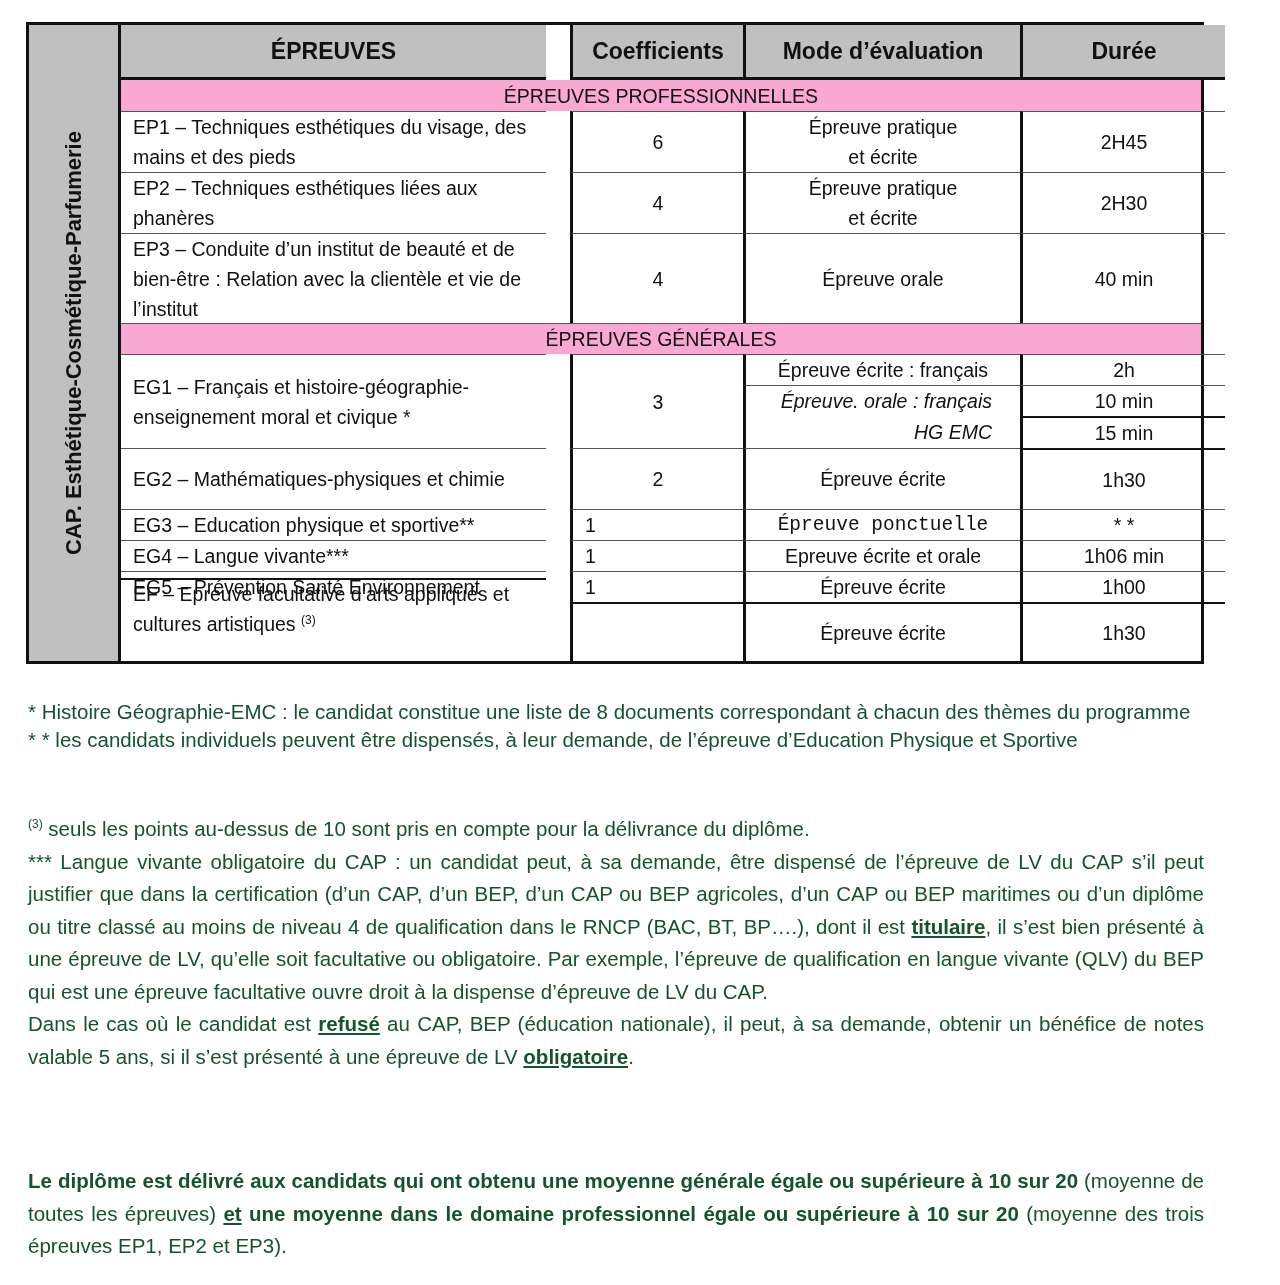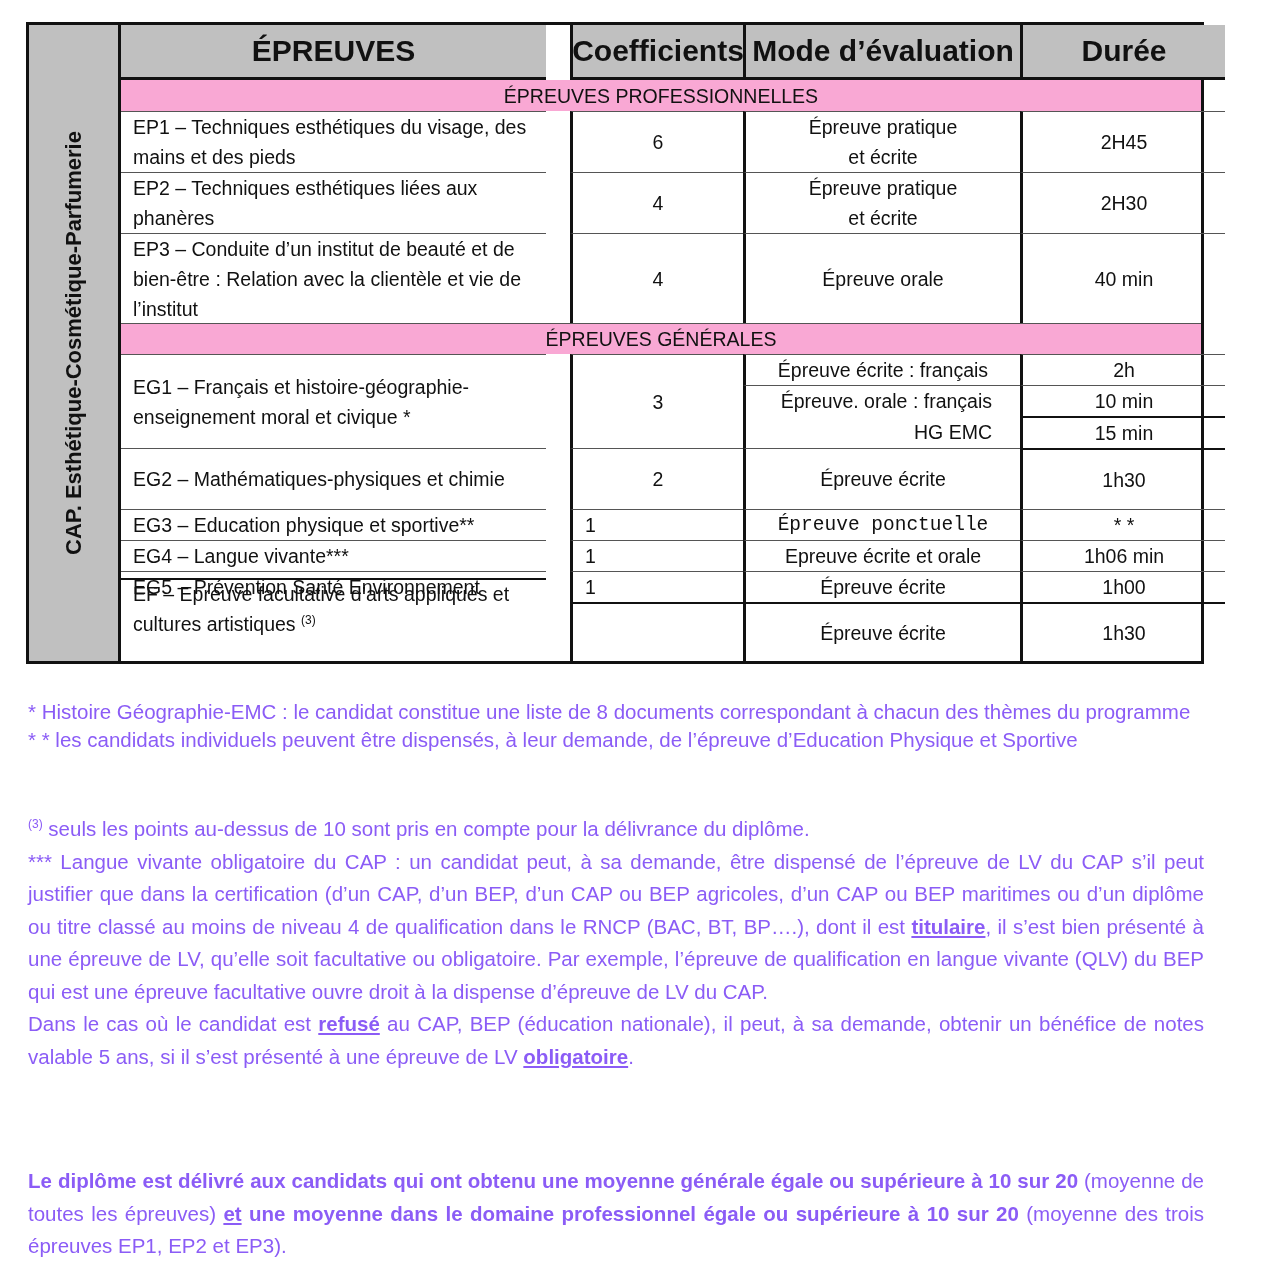--- a/index.html
+++ b/index.html
@@ -6,32 +6,32 @@
   body { width: 1280px; height: 1285px; position: relative; overflow: hidden;
          font-family: "Liberation Sans", "DejaVu Sans", sans-serif; color: #111111; }
 
   .tbl { position: absolute; left: 26px; top: 22px; width: 1178px; height: 642px;
          border: 3px solid #111; box-sizing: border-box; background: #fff; }
   .cell { position: absolute; box-sizing: border-box; display: flex; align-items: center;
           font-size: 19.5px; line-height: 30px; }
   .side { left: 0; top: 0; width: 92px; height: 636px; background: #c0c0c0;
           border-right: 3px solid #111; justify-content: center; }
   .side-text { transform: rotate(-90deg); white-space: nowrap; font-weight: bold; font-size: 22px; }
-  .hdr { background: #c0c0c0; font-weight: bold; font-size: 30px; justify-content: center;
+  .hdr { background: #c0c0c0; font-weight: bold; font-size: 23px; justify-content: center;
          border-bottom: 3px solid #111; }
   .sect { background: #f9a8d4; justify-content: center; font-size: 19.5px; }
   .c { justify-content: center; text-align: center; }
   .l { padding-left: 12px; }
   .vl-thick { border-left: 3px solid #111; margin-left: 24px; }
   .hl { border-top: 1px solid #555; }
   .hl-thick { border-top: 2px solid #111; }
   sup { font-size: 12px; line-height: 0; }
 
   .notes { position: absolute; left: 28px; width: 1176px; font-size: 20.5px; line-height: 32.5px;
-           text-align: justify; color: #8b5cf6; }
+           text-align: justify; color: #14532d; }
   .notes p { margin: 0; }
   .tight { line-height: 28px; }
   .u { text-decoration: underline; font-weight: bold; }
   .b { font-weight: bold; }
 </style>
 </head>
 <body>
 
 <div class="tbl">
 
@@ -102,21 +102,21 @@
     </div>
   <div class="cell c hl vl-thick" style="left:517px;top:329px;width:173px;height:94px;">
       <span>3</span>
     </div>
   <div class="cell c hl vl-thick" style="left:690px;top:329px;width:277px;height:31px;">
       <span>Épreuve écrite : français</span>
     </div>
   <div class="cell c hl vl-thick" style="left:967px;top:329px;width:205px;height:31px;">
       <span>2h</span>
     </div>
-  <div class="cell hl vl-thick" style="left:690px;top:360px;width:277px;height:63px;flex-direction:column;align-items:flex-end;padding-right:28px;">
+  <div class="cell hl vl-thick" style="left:690px;top:360px;width:277px;height:63px;flex-direction:column;align-items:flex-end;padding-right:28px;font-style:italic;">
     <span style="height:31px;line-height:31px;">Épreuve. orale : français</span>
     <span style="height:31px;line-height:31px;">HG EMC</span>
   </div>
   <div class="cell c hl vl-thick" style="left:967px;top:360px;width:205px;height:31px;">
       <span>10 min</span>
     </div>
   <div class="cell c hl-thick vl-thick" style="left:967px;top:391px;width:205px;height:32px;">
       <span>15 min</span>
     </div>
 

